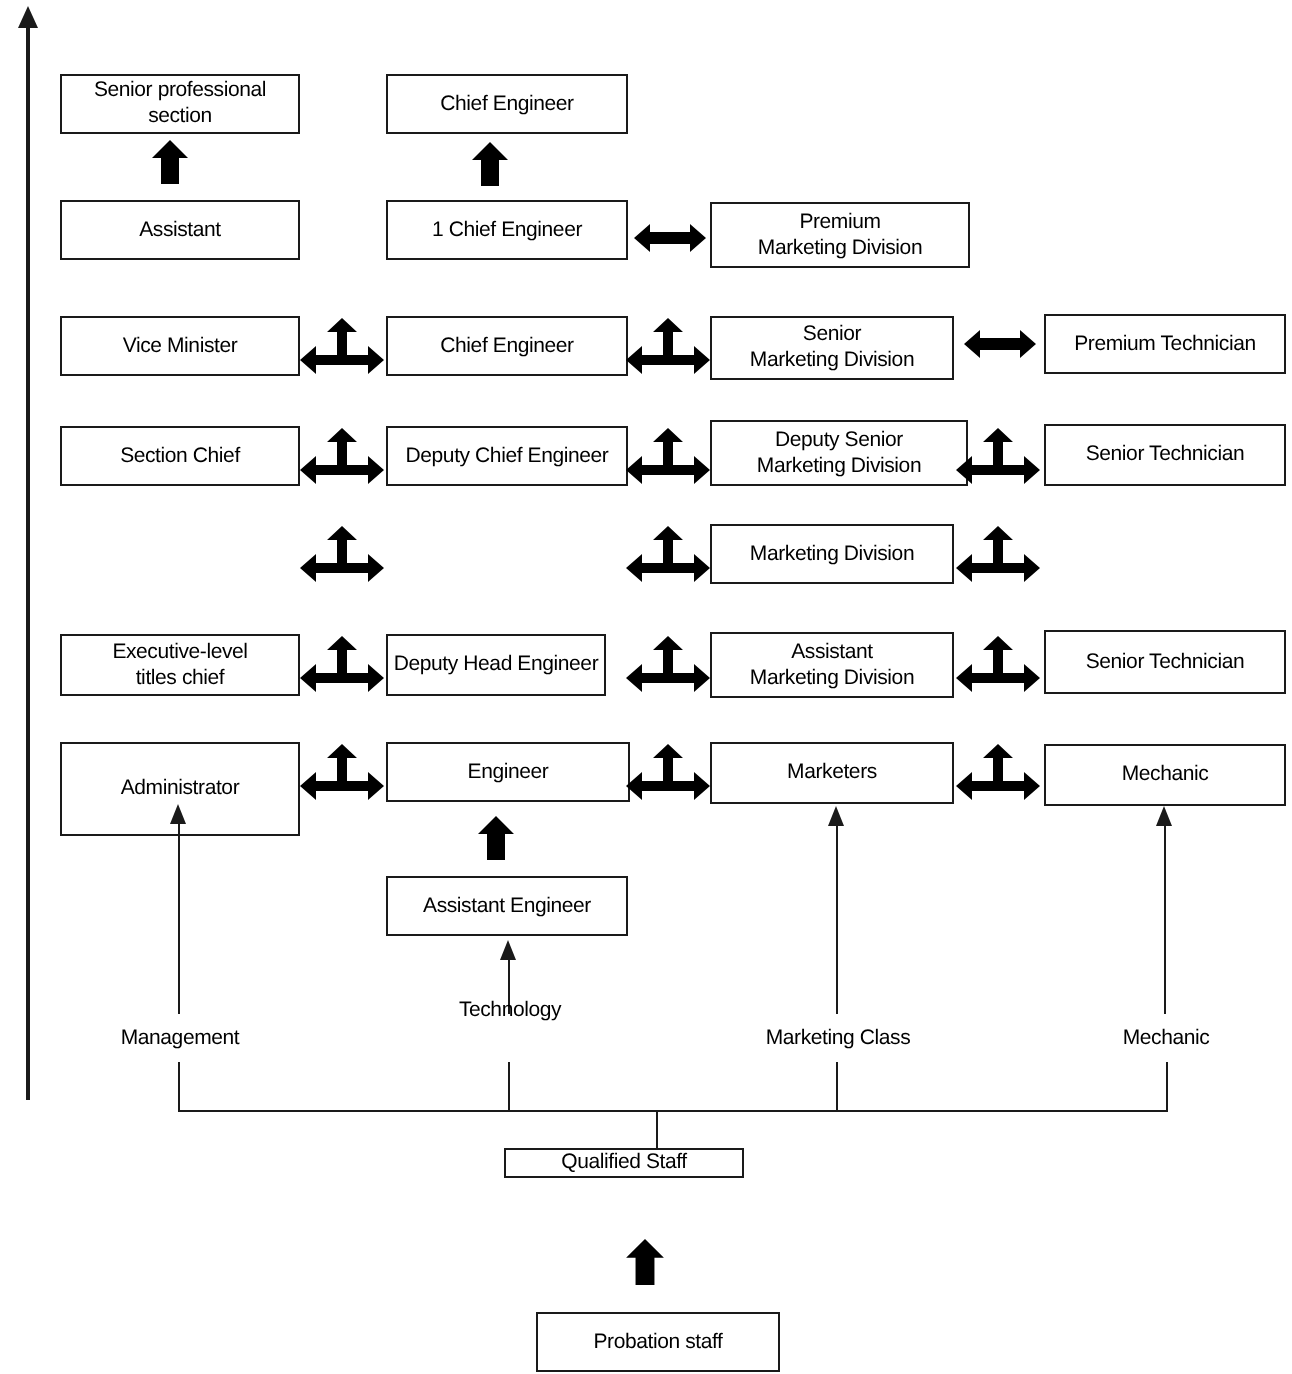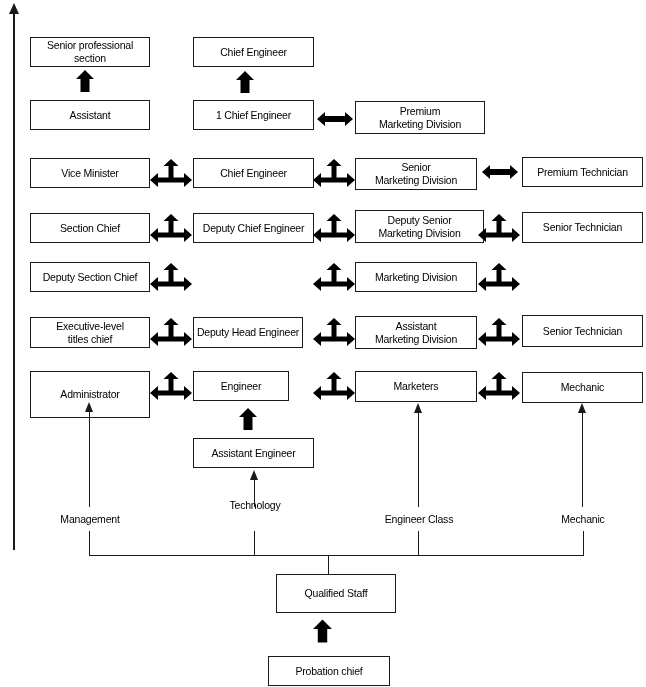--- a/index.html
+++ b/index.html
@@ -43,51 +43,50 @@
     </defs>
   </svg>
 
   <div class="axis-line"></div>
   <div class="axis-head"></div>
 
   <div class="box" style="left:30px;top:37px;width:120px;height:30px">Senior professional section</div>
   <div class="box" style="left:30px;top:100px;width:120px;height:30px">Assistant</div>
   <div class="box" style="left:30px;top:158px;width:120px;height:30px">Vice Minister</div>
   <div class="box" style="left:30px;top:213px;width:120px;height:30px">Section Chief</div>
-  <div class="box" style="left:30px;top:262px;width:120px;height:30px">Deputy Section Chief</div>
   <div class="box" style="left:30px;top:317px;width:120px;height:31px">Executive-level
 titles chief</div>
   <div class="box" style="left:30px;top:371px;width:120px;height:47px">Administrator</div>
 
   <div class="box" style="left:193px;top:37px;width:121px;height:30px">Chief Engineer</div>
   <div class="box" style="left:193px;top:100px;width:121px;height:30px">1 Chief Engineer</div>
   <div class="box" style="left:193px;top:158px;width:121px;height:30px">Chief Engineer</div>
   <div class="box" style="left:193px;top:213px;width:121px;height:30px">Deputy Chief Engineer</div>
   <div class="box" style="left:193px;top:317px;width:110px;height:31px">Deputy Head Engineer</div>
-  <div class="box" style="left:193px;top:371px;width:96px;height:30px">Engineer</div>
+  <div class="box" style="left:193px;top:371px;width:122px;height:30px">Engineer</div>
   <div class="box" style="left:193px;top:438px;width:121px;height:30px">Assistant Engineer</div>
 
   <div class="box" style="left:355px;top:101px;width:130px;height:33px">Premium
 Marketing Division</div>
   <div class="box" style="left:355px;top:158px;width:122px;height:32px">Senior
 Marketing Division</div>
   <div class="box" style="left:355px;top:210px;width:129px;height:33px">Deputy Senior
 Marketing Division</div>
   <div class="box" style="left:355px;top:262px;width:122px;height:30px">Marketing Division</div>
   <div class="box" style="left:355px;top:316px;width:122px;height:33px">Assistant
 Marketing Division</div>
   <div class="box" style="left:355px;top:371px;width:122px;height:31px">Marketers</div>
 
   <div class="box" style="left:522px;top:157px;width:121px;height:30px">Premium Technician</div>
   <div class="box" style="left:522px;top:212px;width:121px;height:31px">Senior Technician</div>
   <div class="box" style="left:522px;top:315px;width:121px;height:32px">Senior Technician</div>
   <div class="box" style="left:522px;top:372px;width:121px;height:31px">Mechanic</div>
 
-  <div class="box" style="left:276px;top:574px;width:120px;height:39px">Qualified Staff</div>
-  <div class="box" style="left:268px;top:656px;width:122px;height:30px">Probation chief</div>
+  <div class="box" style="left:252px;top:574px;width:120px;height:15px">Qualified Staff</div>
+  <div class="box" style="left:268px;top:656px;width:122px;height:30px">Probation staff</div>
 
   <svg class="arr" style="left:75px;top:69px" width="20" height="24" viewBox="0 0 20 24">
       <use href="#sym-up"></use>
     </svg>
   <svg class="arr" style="left:235px;top:70px" width="20" height="24" viewBox="0 0 20 24">
       <use href="#sym-up"></use>
     </svg>
   <svg class="arr" style="left:238px;top:406px" width="20" height="26" viewBox="0 0 20 24">
       <use href="#sym-up"></use>
     </svg>
@@ -151,21 +150,21 @@
   <div class="vline" style="left:89px;top:411px;height:96px"></div>
   <div class="tri-up" style="left:250px;top:470px"></div>
   <div class="vline" style="left:254px;top:479px;height:28px"></div>
   <div class="tri-up" style="left:414px;top:403px"></div>
   <div class="vline" style="left:418px;top:412px;height:95px"></div>
   <div class="tri-up" style="left:578px;top:403px"></div>
   <div class="vline" style="left:582px;top:412px;height:95px"></div>
 
   <div class="track-label" style="left:30px;top:513px">Management</div>
   <div class="track-label" style="left:195px;top:499px">Technology</div>
-  <div class="track-label" style="left:359px;top:513px">Engineer Class</div>
+  <div class="track-label" style="left:359px;top:513px">Marketing Class</div>
   <div class="track-label" style="left:523px;top:513px">Mechanic</div>
 
   <div class="vline" style="left:89px;top:531px;height:24px"></div>
   <div class="vline" style="left:254px;top:531px;height:24px"></div>
   <div class="vline" style="left:418px;top:531px;height:24px"></div>
   <div class="vline" style="left:583px;top:531px;height:24px"></div>
   <div class="hline" style="left:89px;top:555px;width:495px"></div>
   <div class="vline" style="left:328px;top:555px;height:19px"></div>
 
 </div>

